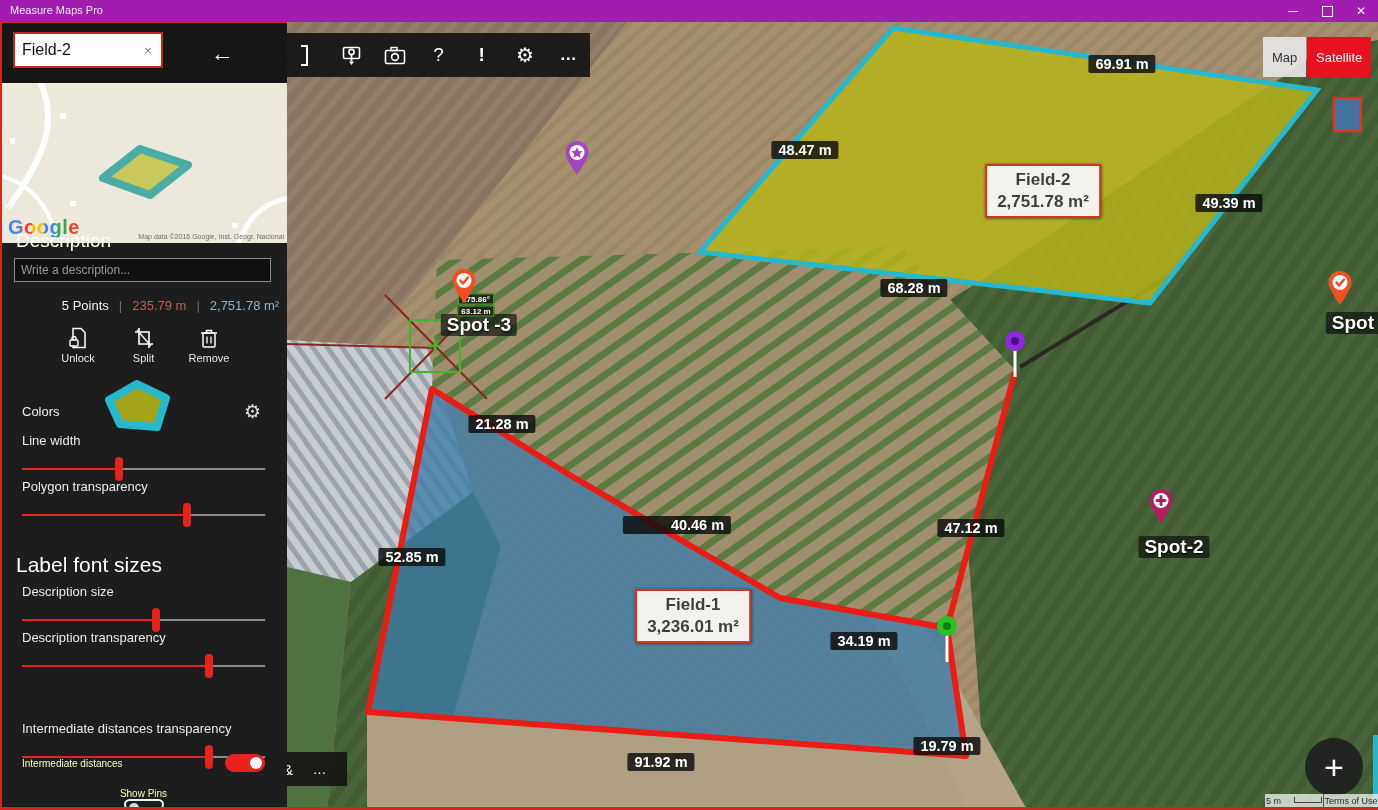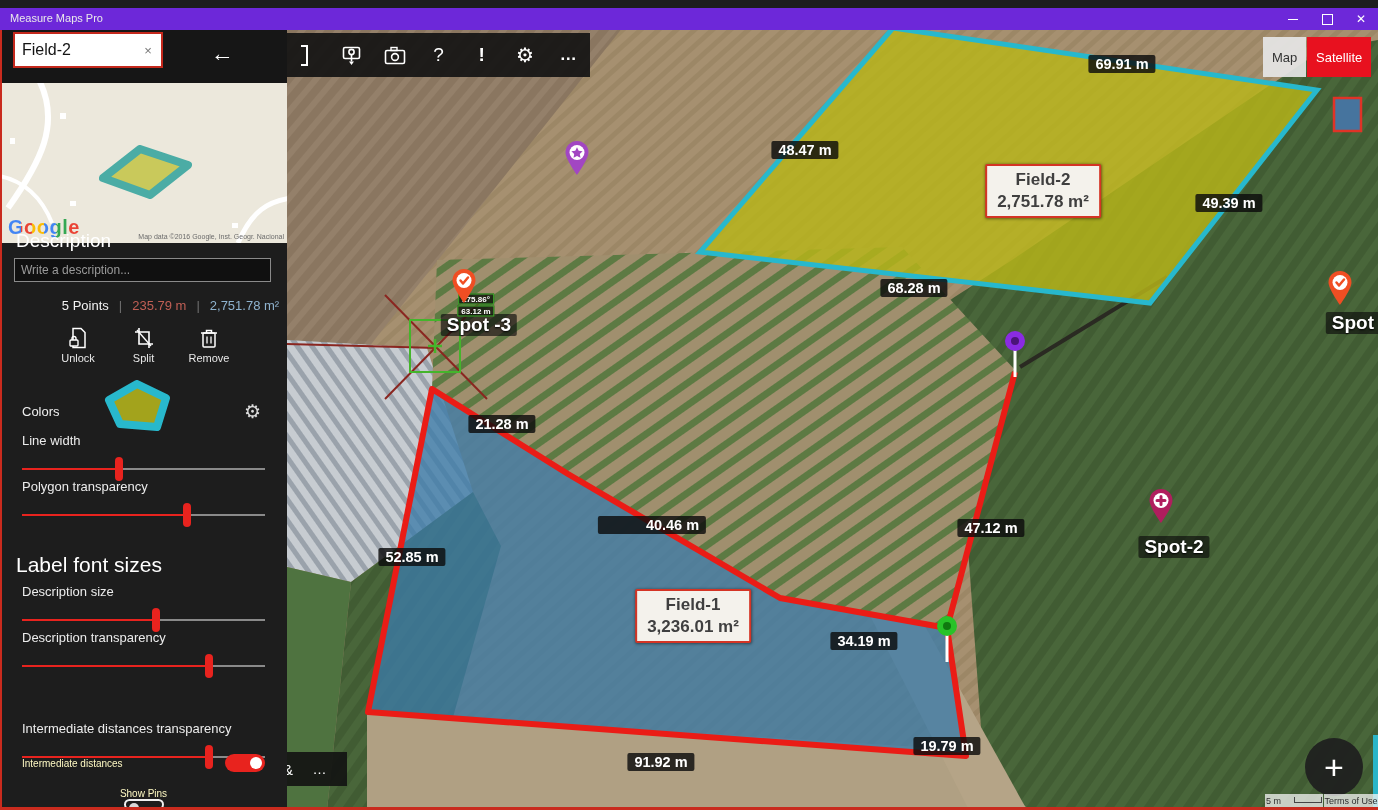--- a/index.html
+++ b/index.html
@@ -1,20 +1,20 @@
 <!DOCTYPE html>
 <html><head>
 <meta charset="utf-8">
 <style>
   html,body{margin:0;padding:0;background:#000;}
   #app{position:relative;width:1378px;height:810px;overflow:hidden;
        font-family:"Liberation Sans",sans-serif;background:#1d1d1d;
        -webkit-font-smoothing:antialiased;}
   
-  .titlebar{position:absolute;left:0;top:0;width:1378px;height:22px;background:#6d28d9;z-index:60;margin-top:8px;}
+  .titlebar{position:absolute;left:0;top:0;width:1378px;height:22px;background:#a21caf;z-index:60;}
   .title-text{position:absolute;left:10px;top:4px;font-size:11px;color:#eaeaea;}
   .win-controls{position:absolute;right:0;top:0;height:22px;display:flex;}
   .win-btn{width:34px;height:22px;display:flex;align-items:center;justify-content:center;color:#fff;font-size:12px;cursor:pointer;}
   .min-bar{width:10px;height:1px;background:#fff;}
   .max-box{width:9px;height:9px;border:1px solid #fff;}
   
   .edge-left{position:absolute;left:0;top:22px;width:2px;height:788px;background:#c92b1e;z-index:55;}
   .edge-bottom{position:absolute;left:0;top:807px;width:1378px;height:3px;background:#c92b1e;z-index:55;}
   .edge-sidetop{position:absolute;left:0;top:21px;width:287px;height:2px;background:#c92b1e;z-index:55;}
   
@@ -198,23 +198,23 @@
       </div>
     <div class="vt-btn btn-satellite view-toggle">
         <span>Satellite</span>
       </div>
 
     <div class="dist" style="left:835px;top:42px;">69.91 m</div>
     <div class="dist" style="left:518px;top:128px;">48.47 m</div>
     <div class="dist" style="left:942px;top:181px;">49.39 m</div>
     <div class="dist" style="left:627px;top:266px;">68.28 m</div>
     <div class="dist" style="left:215px;top:402px;">21.28 m</div>
-    <div class="dist" style="left:365px;top:503px;padding-left:48px;">40.46 m</div>
+    <div class="dist" style="left:390px;top:503px;padding-left:48px;">40.46 m</div>
     <div class="dist" style="left:125px;top:535px;">52.85 m</div>
-    <div class="dist" style="left:704px;top:506px;text-align:right;">47.12 m</div>
+    <div class="dist" style="left:684px;top:506px;text-align:right;">47.12 m</div>
     <div class="dist" style="left:577px;top:619px;">34.19 m</div>
     <div class="dist" style="left:660px;top:724px;">19.79 m</div>
     <div class="dist" style="left:374px;top:740px;">91.92 m</div>
 
     <div class="spot-label" style="left:192px;top:303px;">Spot -3</div>
     <div class="spot-label" style="left:887px;top:525px;">Spot-2</div>
     <div class="spot-label" style="left:1077px;top:301px;">Spot -4</div>
     <div class="angle-chip" style="left:189px;top:277px;">275.86°</div>
     <div class="angle-chip" style="left:189px;top:289px;">63.12 m</div>
 

